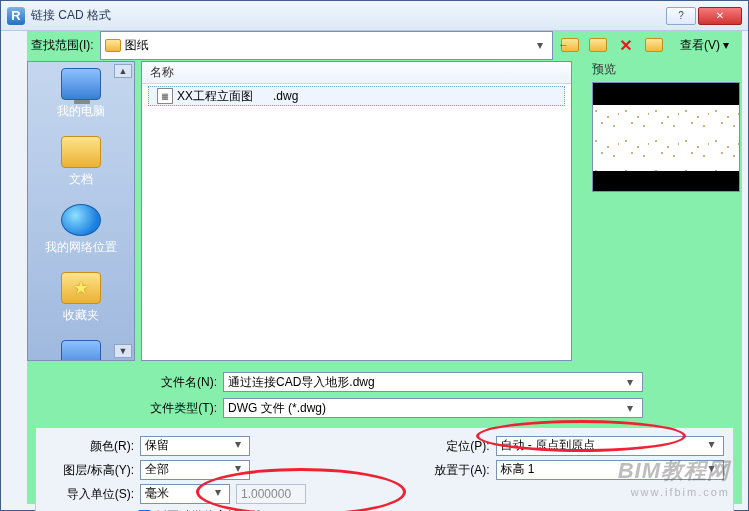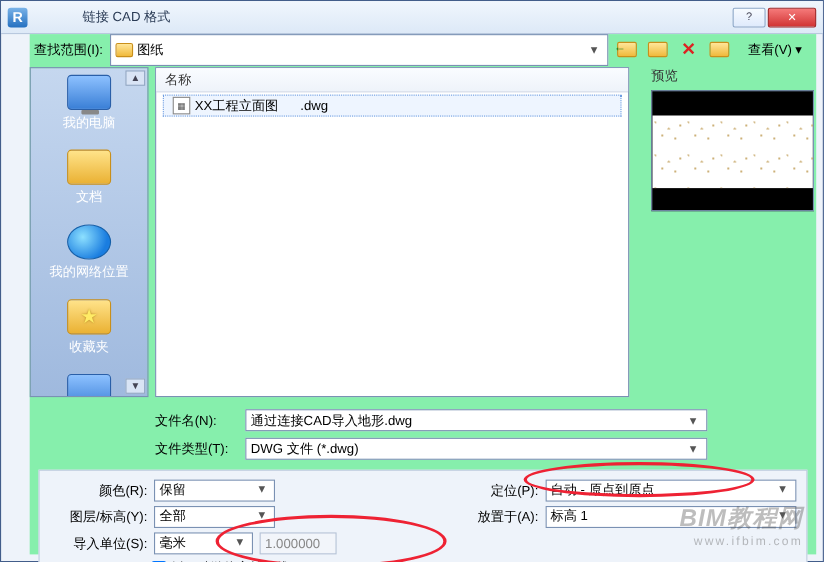--- a/index.html
+++ b/index.html
@@ -1,20 +1,20 @@
 <!DOCTYPE html>
 <html><head>
 <meta charset="utf-8">
 <style>
 * { box-sizing: border-box; margin: 0; padding: 0; font-family: "Microsoft YaHei", SimSun, sans-serif; font-size: 12px; }
 body { background: #fff; width: 749px; height: 511px; overflow: hidden; }
 .window { width: 749px; height: 511px; border: 1px solid #425d8a; background: #eef3fa; position: relative; }
 .titlebar { height: 30px; background: linear-gradient(#f0f6fd, #dde9f7); display: flex; align-items: center; padding: 0 6px; border-bottom: 1px solid #b8c8de; }
 .titlebar .r-icon { width: 18px; height: 18px; background: linear-gradient(#7ab3e8,#2570c0); border-radius: 3px; color: #fff; font-weight: bold; display: flex; align-items: center; justify-content: center; font-size: 13px; margin-right: 6px; }
-.titlebar .title { flex: 1; color: #2a3b55; margin-left: 44px; }
+.titlebar .title { flex: 1; color: #2a3b55; }
 .titlebar .wbtn { width: 30px; height: 18px; margin-left: 2px; border: 1px solid #8fa8c8; background: linear-gradient(#f7fbff,#dfeafc); border-radius: 2px; display: flex; align-items: center; justify-content: center; font-size: 10px; color: #445; cursor: pointer; }
 .titlebar .wbtn.close { background: linear-gradient(#f57a7a,#d13434); color: #fff; border-color: #a02020; width: 44px; }
 .content { position: absolute; top: 30px; left: 6px; right: 6px; bottom: 6px; background: #86efac; margin-left: 20px; }
 .toprow { display: flex; align-items: center; height: 28px; gap: 6px; padding: 2px 4px; }
 .toprow label { color: #000; }
 .combo { flex: 1; display: flex; align-items: center; background: #fff; border: 1px solid #7a91b3; height: 29px; padding: 12px 4px; }
 .combo .folder-ico { width: 16px; height: 13px; background: linear-gradient(#ffe699,#f0b93b); border: 1px solid #c98f1a; border-radius: 2px; margin-right: 4px; }
 .combo .drop { width: 16px; text-align: center; color: #555; }
 .navbtn { width: 22px; height: 22px; display: flex; align-items: center; justify-content: center; border: 1px solid transparent; border-radius: 2px; cursor: pointer; }
 .folder-yellow { width: 18px; height: 14px; background: linear-gradient(#ffe699,#f0b93b); border: 1px solid #c98f1a; border-radius: 2px; position: relative; }
@@ -40,21 +40,21 @@
 .filerow { display:flex; align-items:center; padding:2px 8px; margin:2px 6px; height:20px; }
 .filerow.sel { border:1px dotted #6e9de0; background:#eef5ff; }
 .file-ico { width:16px; height:16px; background:#fff; border:1px solid #888; margin-right:4px; display:flex; align-items:center; justify-content:center; font-size:8px; color:#555; }
 .preview { width:150px; }
 .preview .lbl { color:#333; margin-bottom:4px; }
 .preview .thumb { width:148px; height:110px; border:1px solid #7a91b3; background:#000; position:relative; overflow:hidden; }
 .preview .thumb .drawing { position:absolute; top:22px; left:0; right:0; height:66px; background:#fff; }
 .preview .thumb .drawing::after{ content:""; position:absolute; inset:0; background-image: radial-gradient(circle at 10% 20%, #b89040 1px, transparent 1px), radial-gradient(circle at 30% 60%, #b89040 1px, transparent 1px), radial-gradient(circle at 50% 40%, #b89040 1px, transparent 1px), radial-gradient(circle at 70% 70%, #b89040 1px, transparent 1px), radial-gradient(circle at 85% 30%, #b89040 1px, transparent 1px); background-size: 30px 30px; opacity:0.7; }
 .fields { margin-top:8px; margin-left:114px; }
 .fieldrow { display:flex; align-items:center; height:26px; gap:6px; }
-.fieldrow label { width:76px; }
+.fieldrow label { width:76px; text-align:right; }
 .txtcombo { flex:1; max-width:420px; display:flex; align-items:center; background:#fff; border:1px solid #7a91b3; height:20px; padding:0 4px;justify-content:flex-end; }
 .txtcombo .drop { width:16px; text-align:center; color:#555; }
 .bottombox { margin:6px 8px 0 8px; border:1px solid #bfccdf; padding:8px; position:relative; height:96px; background:#eef3fa; }
 .btm-grid { display:grid; grid-template-columns: 1fr 1fr; column-gap:30px; row-gap:4px; }
 .brow { display:flex; align-items:center; gap:6px; }
 .brow label { width:90px; text-align:right; }
 .mini-combo { width:110px; display:flex; background:#fff; border:1px solid #7a91b3; height:20px; align-items:flex-start; padding:0 4px; }
 .mini-combo.wide { width:228px; }
 .mini-combo .drop { width:14px; text-align:center; color:#555; margin-left:auto; }
 .valbox { width:70px; height:20px; border:1px solid #b5c2d6; background:#f2f5fa; color:#888; padding:0 4px; display:flex; align-items:center; }

